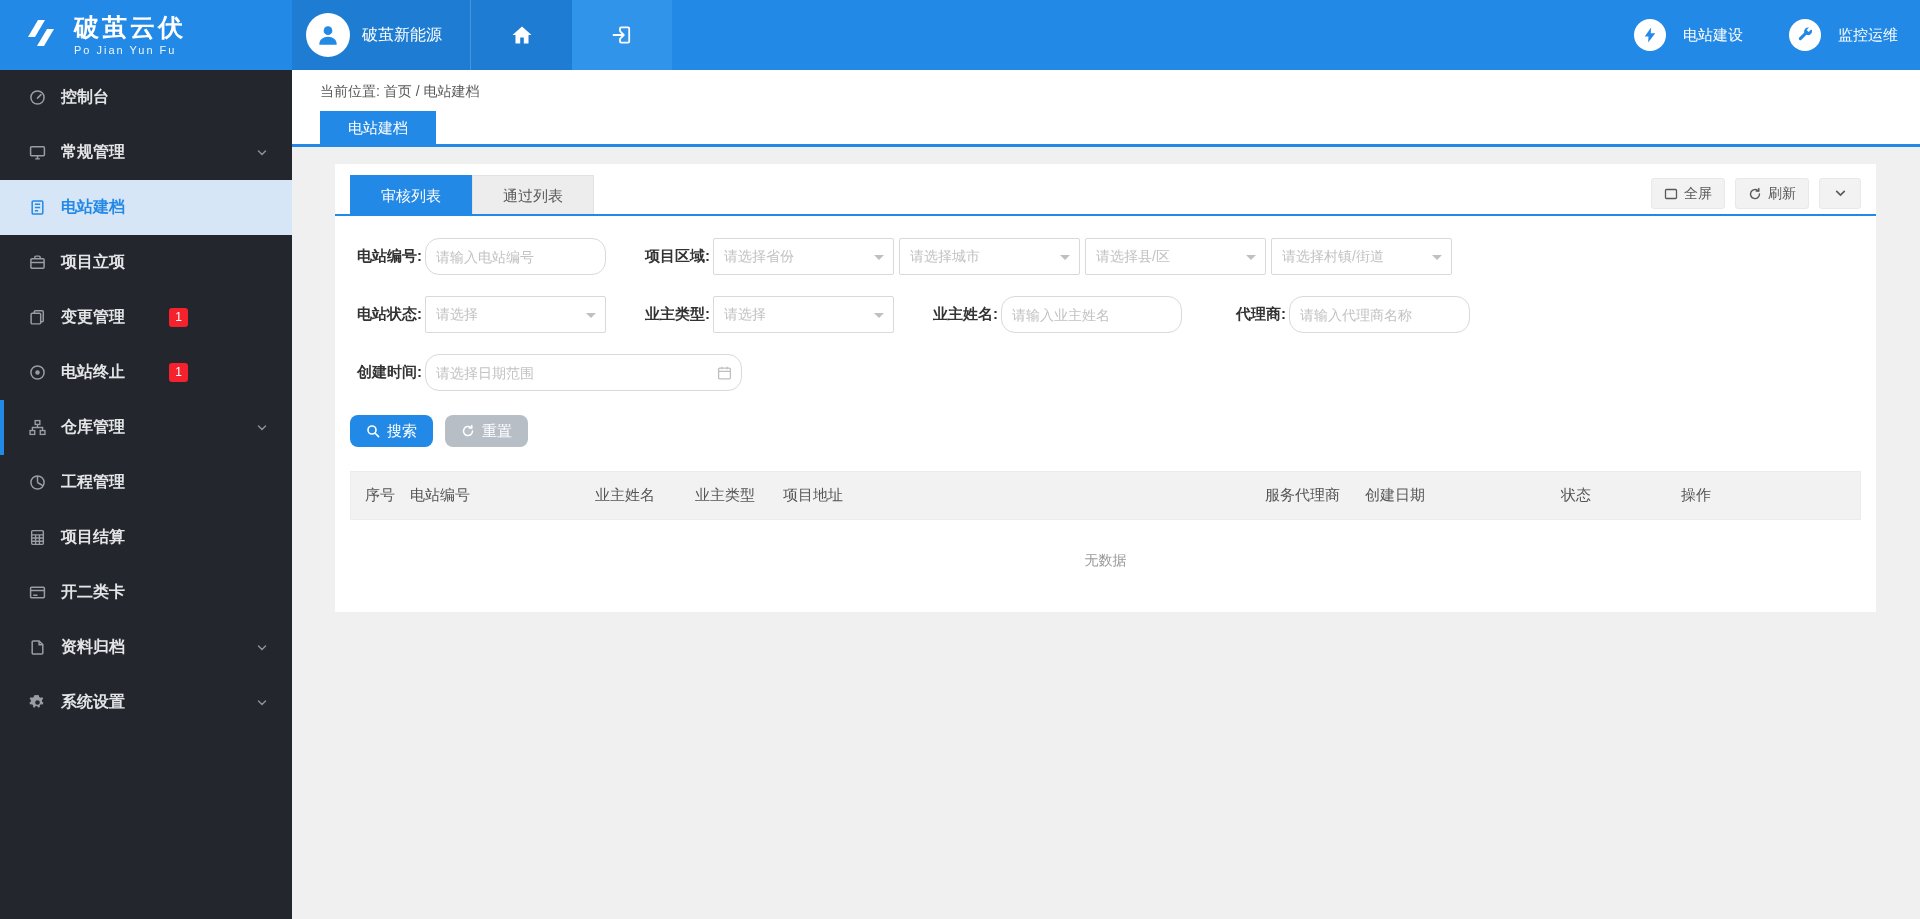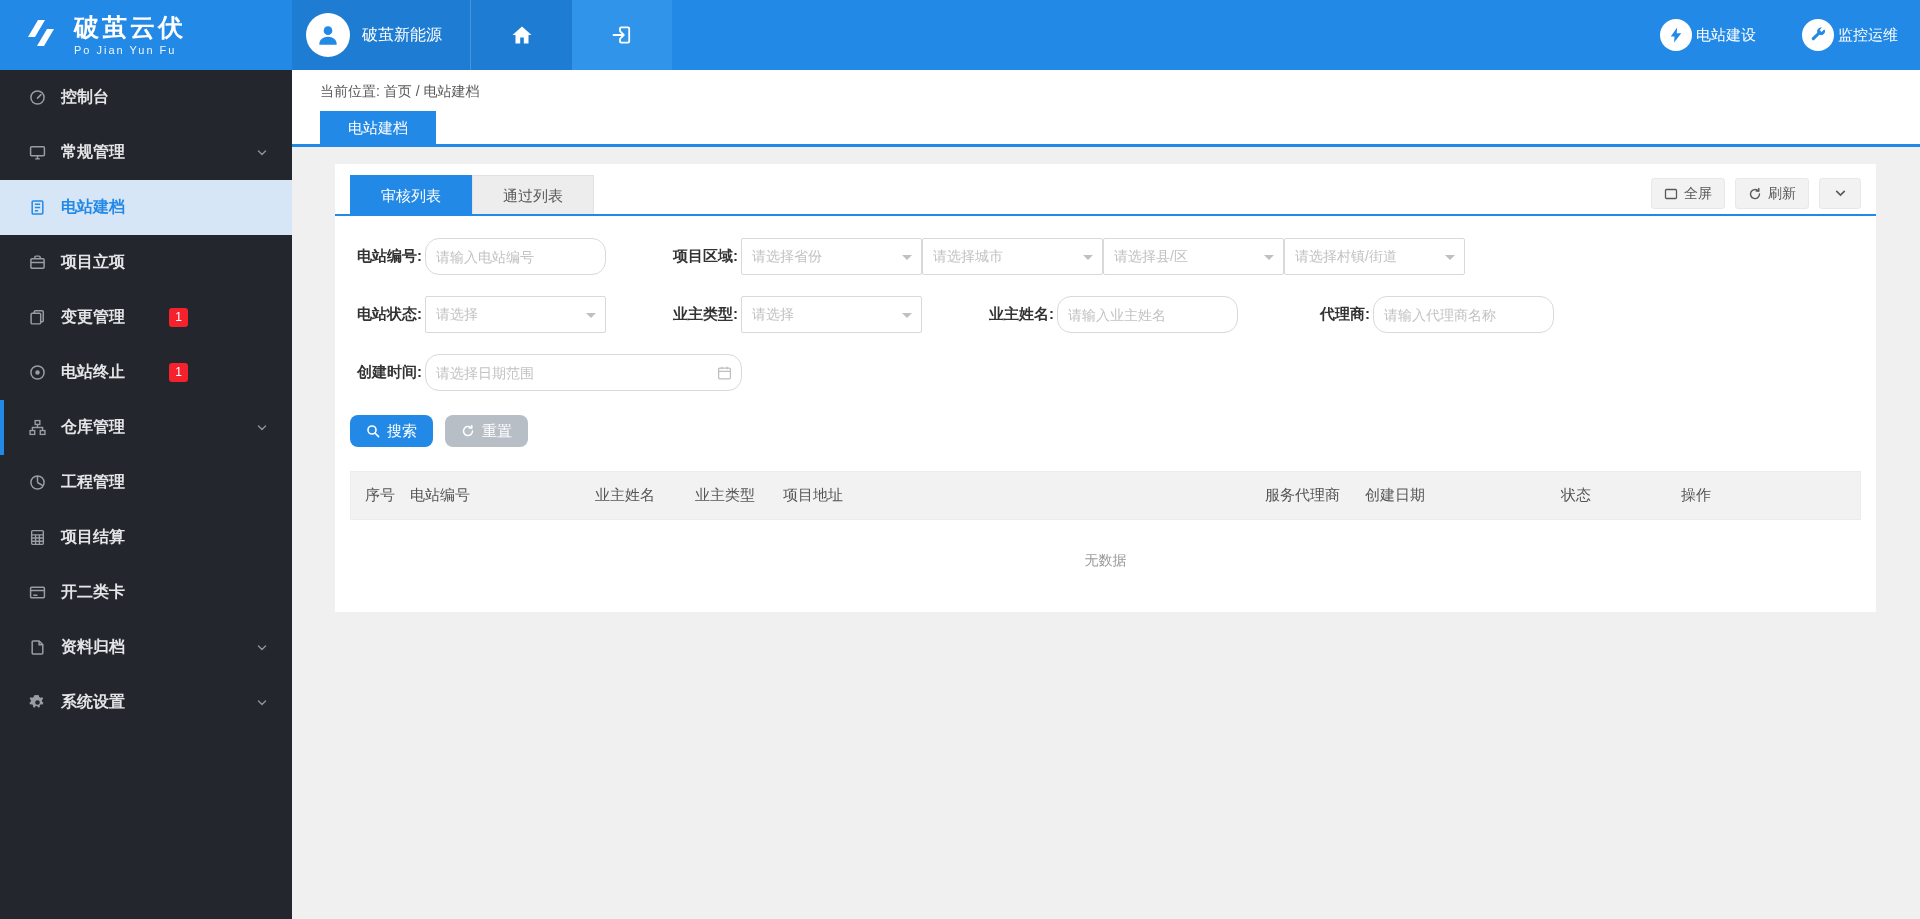--- a/index.html
+++ b/index.html
@@ -11,21 +11,21 @@
   .logo-area { width:292px; display:flex; align-items:center; padding-left:22px; gap:12px; cursor:pointer; }
   .logo-text { display:flex; flex-direction:column; line-height:1.15; }
   .logo-title { font-size:25px; font-weight:bold; letter-spacing:3px; }
   .logo-subtitle { font-size:11px; letter-spacing:2px; opacity:.92; margin-top:2px; }
   .seg { display:flex; align-items:center; cursor:pointer; }
   .seg-user { background:#1e7dd2; padding:0 28px 0 14px; gap:12px; font-size:16px; }
   .avatar-circle { width:44px; height:44px; border-radius:50%; background:#fff; display:flex; align-items:center; justify-content:center; }
   .seg-home { width:102px; background:#1e7dd2; border-left:1px solid rgba(255,255,255,.18); justify-content:center; }
   .seg-login { width:100px; background:#2f94ea; justify-content:center; }
   .header-right { margin-left:auto; display:flex; align-items:center; gap:46px; padding-right:22px; }
-  .h-nav { display:flex; align-items:center; gap:4px; font-size:15px; cursor:pointer; }
+  .h-nav { display:flex; align-items:center; gap:17px; font-size:15px; cursor:pointer; }
   .h-circle { width:32px; height:32px; border-radius:50%; background:#fff; display:flex; align-items:center; justify-content:center; }
 
   
   .layout { display:flex; height:849px; }
 
   
   .sidebar { width:292px; background:#23262d; display:flex; flex-direction:column; }
   .side-item { height:55px; display:flex; align-items:center; padding:0 24px 0 28px; color:#e4e5e7; font-size:16px; font-weight:bold; cursor:pointer; position:relative; }
   .side-item .s-icon { width:19px; height:19px; margin-right:14px; color:#9a9da4; display:flex; align-items:center; justify-content:center; flex:none; }
   .side-item .s-icon svg { width:17px; height:17px; }
@@ -49,28 +49,28 @@
   .ctabs { display:flex; }
   .ctab { height:39px; line-height:39px; padding:0 30px; font-size:15px; color:#595959; background:#ededed; border:1px solid #e2e2e2; border-bottom:none; cursor:pointer; }
   .ctab.active { background:#2389e7; color:#fff; border-color:#2389e7; }
   .ctools { display:flex; gap:10px; margin-bottom:5px; }
   .tool-btn { height:31px; padding:0 12px; background:#f2f2f2; border:1px solid #e8e8e8; border-radius:3px; color:#595959; font-size:14px; display:flex; align-items:center; gap:6px; cursor:pointer; font-family:inherit; }
   .tool-btn.sq { width:42px; justify-content:center; padding:0; }
 
   .filters { padding:22px 15px 0; }
   .f-row { display:flex; align-items:center; margin-bottom:21px; }
   .fgroup { display:flex; align-items:center; }
-  .fgroup + .fgroup { margin-left:60px; }
+  .fgroup + .fgroup { margin-left:32px; }
   .f-label { width:72px; text-align:right; font-size:15px; font-weight:bold; color:#333; margin-right:3px; white-space:nowrap; flex:none; }
   .f-input { width:181px; height:37px; border:1px solid #d9d9d9; border-radius:14px; padding:0 10px; font-size:14px; color:#333; outline:none; font-family:inherit; background:#fff; }
   .f-input::placeholder { color:#c2c2c2; }
   .f-select { width:181px; height:37px; border:1px solid #d9d9d9; border-radius:2px; padding:0 24px 0 10px; display:flex; align-items:center; position:relative; background:#fff; cursor:pointer; }
   .sel-ph { color:#c2c2c2; font-size:14px; white-space:nowrap; overflow:hidden; }
   .sel-caret { position:absolute; right:9px; top:50%; margin-top:-2px; width:0; height:0; border:5px solid transparent; border-top-color:#c0c0c0; }
-  .region-selects { display:flex; }
+  .region-selects { display:flex; gap:5px; }
   .date-wrap { position:relative; }
   .date-wrap .f-input { width:317px; padding-right:32px; }
   .cal-icon { position:absolute; right:10px; top:50%; transform:translateY(-50%); display:flex; }
 
   .actions { padding:3px 15px 0; display:flex; gap:12px; }
   .btn { height:32px; padding:0 16px; border:none; border-radius:8px; color:#fff; font-size:15px; display:flex; align-items:center; gap:7px; cursor:pointer; font-family:inherit; }
   .btn-primary { background:#2389e7; }
   .btn-muted { background:#b7bec6; }
 
   .table-head { margin:24px 15px 0; background:#f2f2f2; border:1px solid #ececec; height:49px; display:flex; align-items:center; font-size:15px; color:#555; padding-left:14px; }

